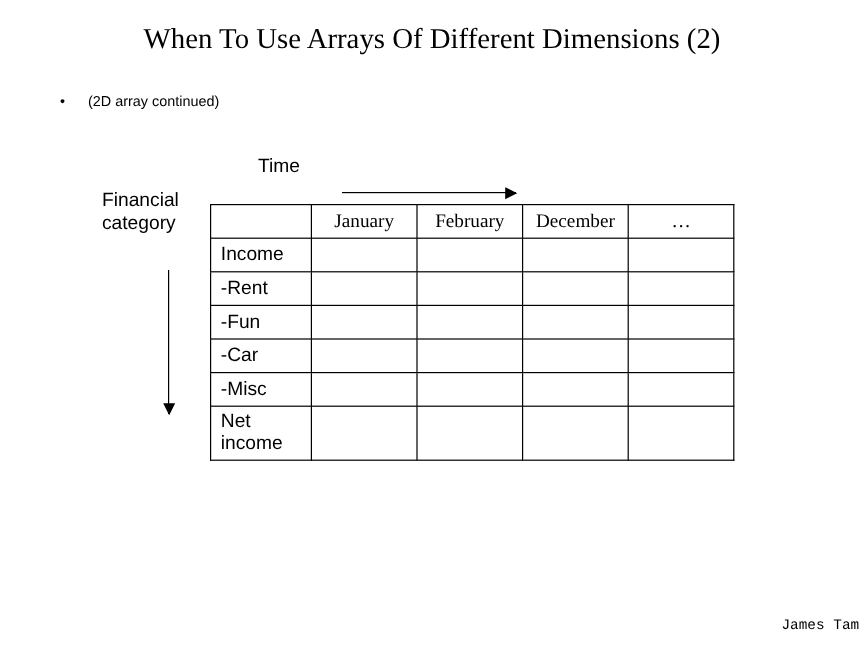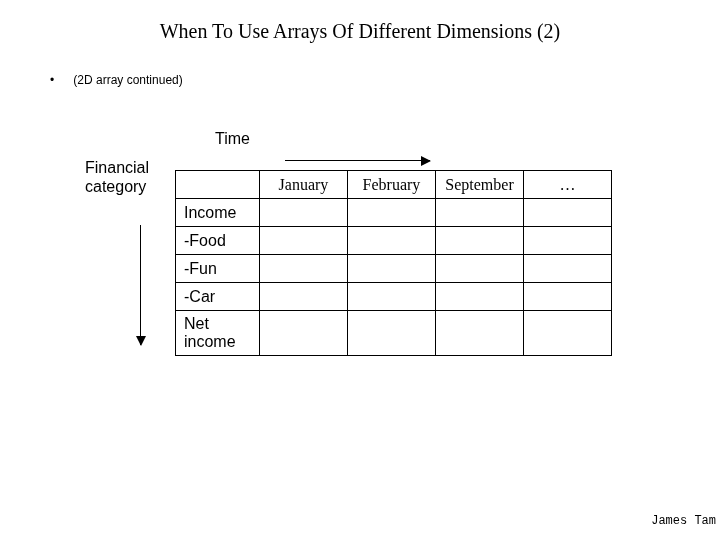--- a/index.html
+++ b/index.html
@@ -6,21 +6,21 @@
     margin: 0;
     padding: 0;
     width: 720px;
     height: 540px;
     font-family: "Times New Roman", Times, serif;
     background: #fff;
     color: #000;
     position: relative;
   }
   .title {
-    font-size: 20px;
+    font-size: 24px;
     text-align: center;
     padding-top: 20px;
     padding-bottom: 10px;
   }
   .bullet-line {
     font-size: 12px;
     margin-left: 50px;
     margin-top: 20px;
     font-family: Arial, Helvetica, sans-serif;
   }
@@ -131,52 +131,59 @@
 
 <div class="arrow-h"></div>
 <div class="arrow-v"></div>
 
 <table class="grid">
   <tbody>
       <tr>
     <td class="rowlabel"></td>
     <td class="col">January</td>
     <td class="col">February</td>
-    <td class="col">September</td>
+    <td class="col">December</td>
     <td class="col">…</td>
   </tr>
   <tr>
     <td class="rowlabel serif">Income</td>
     <td class="col"></td>
     <td class="col"></td>
     <td class="col"></td>
     <td class="col"></td>
   </tr>
   <tr>
-    <td class="rowlabel">-Food</td>
+    <td class="rowlabel">-Rent</td>
     <td class="col"></td>
     <td class="col"></td>
     <td class="col"></td>
     <td class="col"></td>
   </tr>
   <tr>
     <td class="rowlabel">-Fun</td>
     <td class="col"></td>
     <td class="col"></td>
     <td class="col"></td>
     <td class="col"></td>
   </tr>
   <tr>
     <td class="rowlabel">-Car</td>
     <td class="col"></td>
     <td class="col"></td>
     <td class="col"></td>
     <td class="col"></td>
   </tr>
   <tr>
+    <td class="rowlabel">-Misc</td>
+    <td class="col"></td>
+    <td class="col"></td>
+    <td class="col"></td>
+    <td class="col"></td>
+  </tr>
+  <tr>
     <td class="rowlabel serif">Net income</td>
     <td class="col"></td>
     <td class="col"></td>
     <td class="col"></td>
     <td class="col"></td>
   </tr>
 </tbody>
   </table>
 
 <div class="author">James Tam</div>

